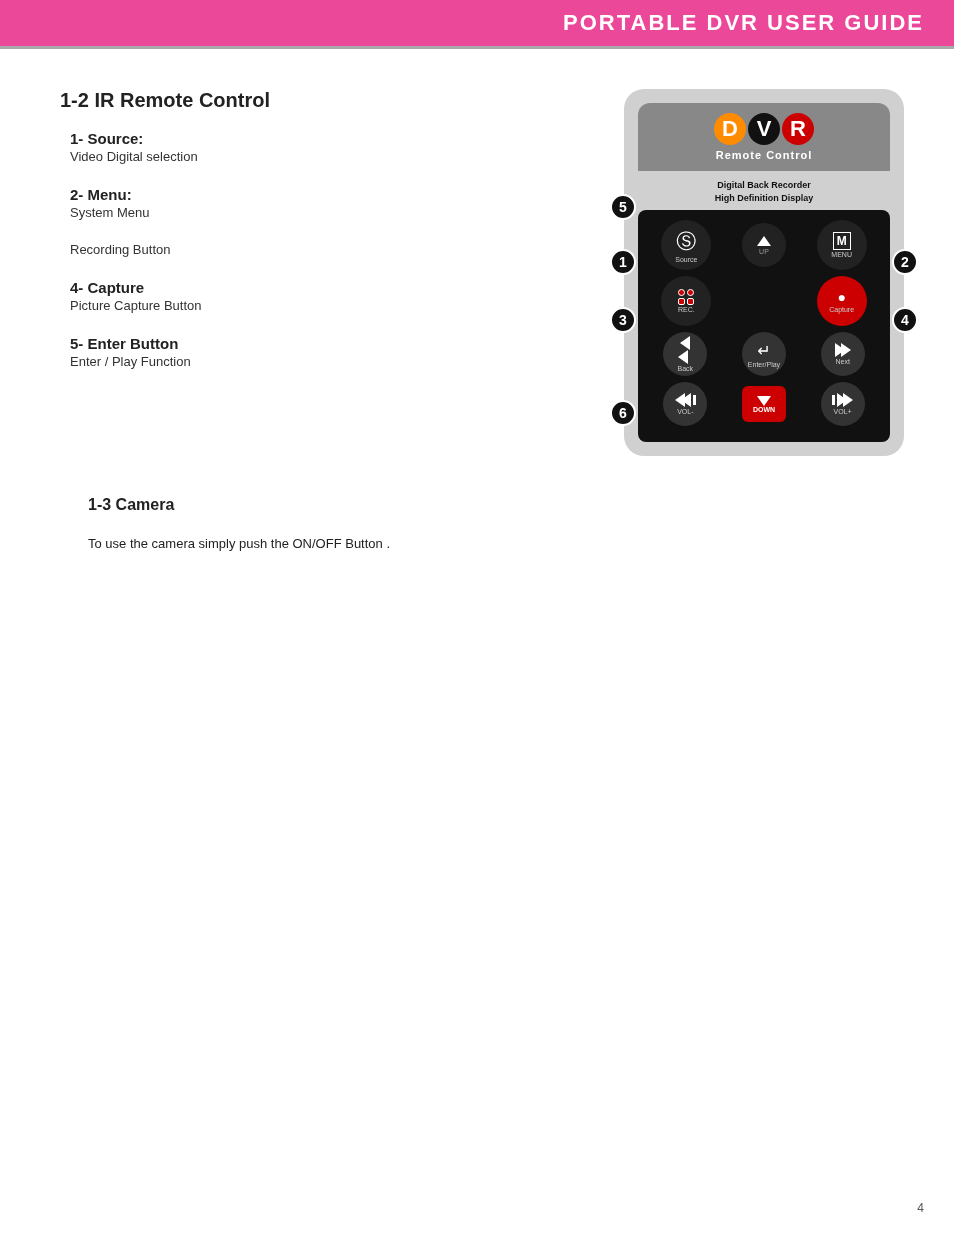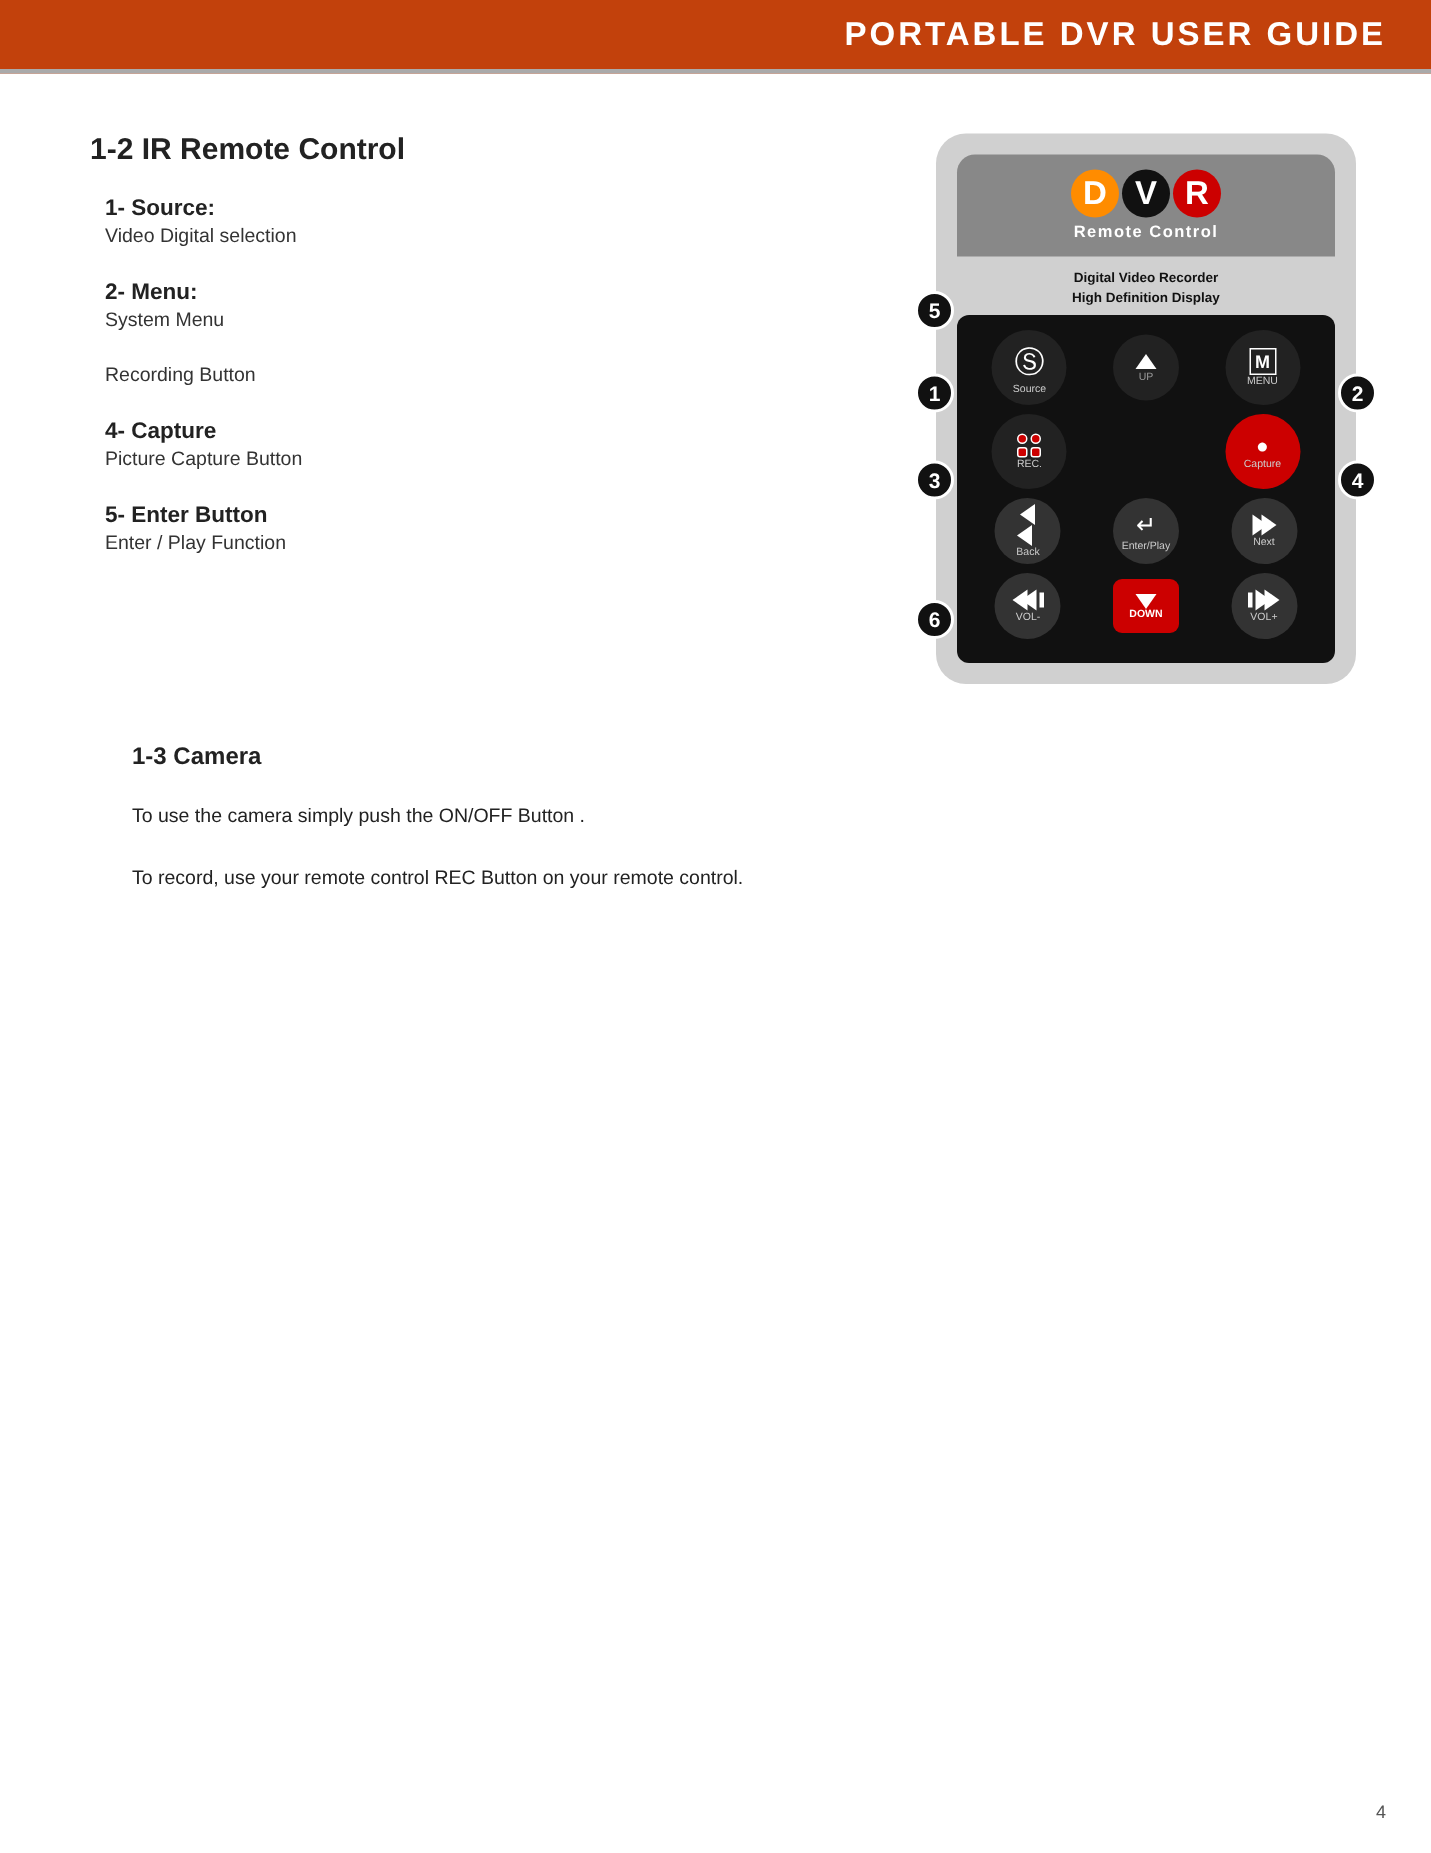--- a/index.html
+++ b/index.html
@@ -7,21 +7,21 @@
       width: 954px;
       min-height: 1235px;
       font-family: Arial, Helvetica, sans-serif;
       background: #fff;
       color: #222;
       position: relative;
     }
 
     
     .header {
-      background: #c2410c;
+      background: #ec4899;
       color: #fff;
       text-align: right;
       padding: 10px 30px 10px 0;
       font-size: 22px;
       font-weight: bold;
       letter-spacing: 2px;
       border-bottom: 3px solid #aaa;
     }
 
     
@@ -387,21 +387,21 @@
         <div class="remote-top-area">
           <div class="dvr-logo">
             <div class="logo-d">D</div>
             <div class="logo-v">V</div>
             <div class="logo-r">R</div>
           </div>
           <div class="remote-control-text">Remote Control</div>
         </div>
 
         <div class="remote-subtitle">
-          <span>Digital Video Recorder</span><br>
+          <span>Digital Back Recorder</span><br>
           <span>High Definition Display</span>
         </div>
 
         <div class="remote-buttons-area">
 
           <div class="btn-row">
 
             <div class="remote-btn btn-large btn-source">
               <div class="source-icon">Ⓢ</div>
               <div class="btn-label">Source</div>
@@ -492,16 +492,15 @@
 
     </div>
 
   </div>
 
 </div>
 
 <div class="full-content">
   <div class="camera-title">1-3    Camera</div>
   <div class="camera-text">To use the camera simply push the ON/OFF Button  .</div>
-  <div class="camera-text">To record, use your remote control REC Button on your remote control.</div>
 </div>
 
 <div class="page-number">4</div>
 
 </body></html>

